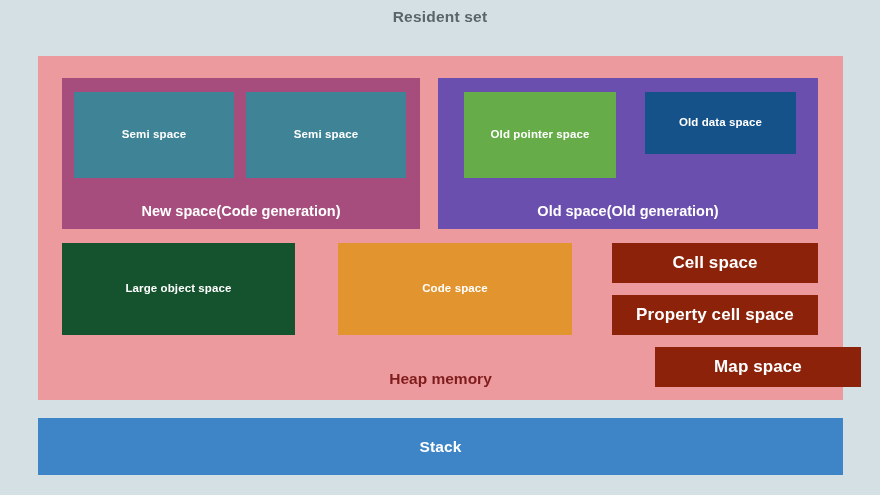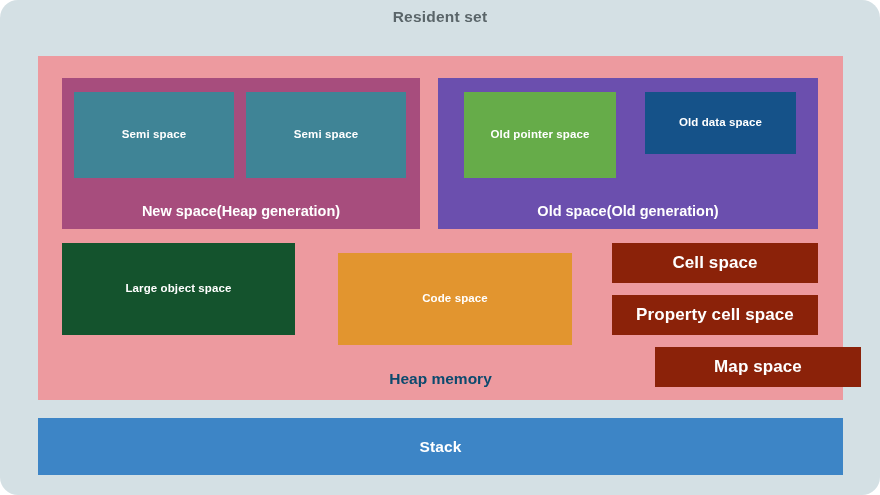--- a/index.html
+++ b/index.html
@@ -11,21 +11,20 @@
     height: 495px;
     overflow: hidden;
     font-family: "Liberation Sans", sans-serif;
   }
 
   #canvas {
     position: relative;
     width: 880px;
     height: 495px;
     background: #d4e0e4;
-    border-radius: 18px;
   }
 
   
   .box {
     position: absolute;
     box-sizing: border-box;
     display: flex;
     align-items: center;
     justify-content: center;
   }
@@ -58,21 +57,21 @@
     height: 344px;
     background: #ed9a9f;
     display: block;
   }
   #heap-memory-label {
     position: absolute;
     left: 0;
     bottom: 12px;
     width: 100%;
     text-align: center;
-    color: #0c4a6e;
+    color: #7f1d1d;
     font-size: 15.5px;
     font-weight: bold;
   }
 
   
   #new-space {
     left: 62px;
     top: 78px;
     width: 358px;
     height: 151px;
@@ -130,21 +129,21 @@
   #large-object-space {
     background: #14532d;
     left: 62px;
     top: 243px;
     width: 233px;
     height: 92px;
   }
   #code-space {
     background: #e2952f;
     left: 338px;
-    top: 253px;
+    top: 243px;
     width: 234px;
     height: 92px;
   }
   #large-object-space .box-label,
   #code-space .box-label { font-size: 11.5px; }
 
   
   .small-space {
     background: #8b2209;
     left: 612px;
@@ -171,21 +170,21 @@
 
 <div id="canvas">
 
   <div id="diagram-title">Resident set</div>
 
   <div class="box" id="heap-memory">
     <div id="heap-memory-label">Heap memory</div>
   </div>
 
   <div class="box" id="new-space">
-    <div class="generation-label">New space(Heap generation)</div>
+    <div class="generation-label">New space(Code generation)</div>
   </div>
 
   <div class="box semi-space" id="semi-space-0">
     <span class="box-label">Semi space</span>
   </div>
 
   <div class="box semi-space" id="semi-space-1">
     <span class="box-label">Semi space</span>
   </div>
 

